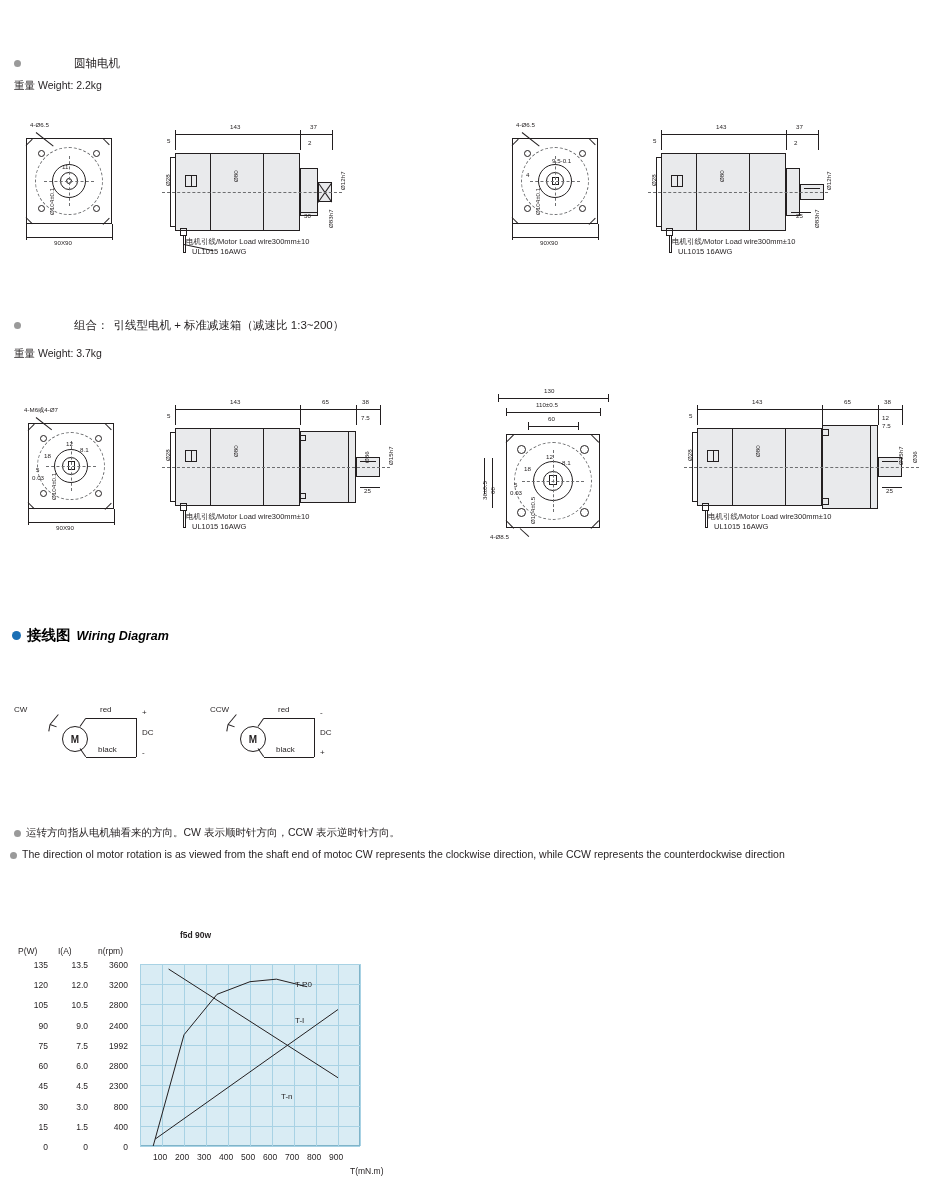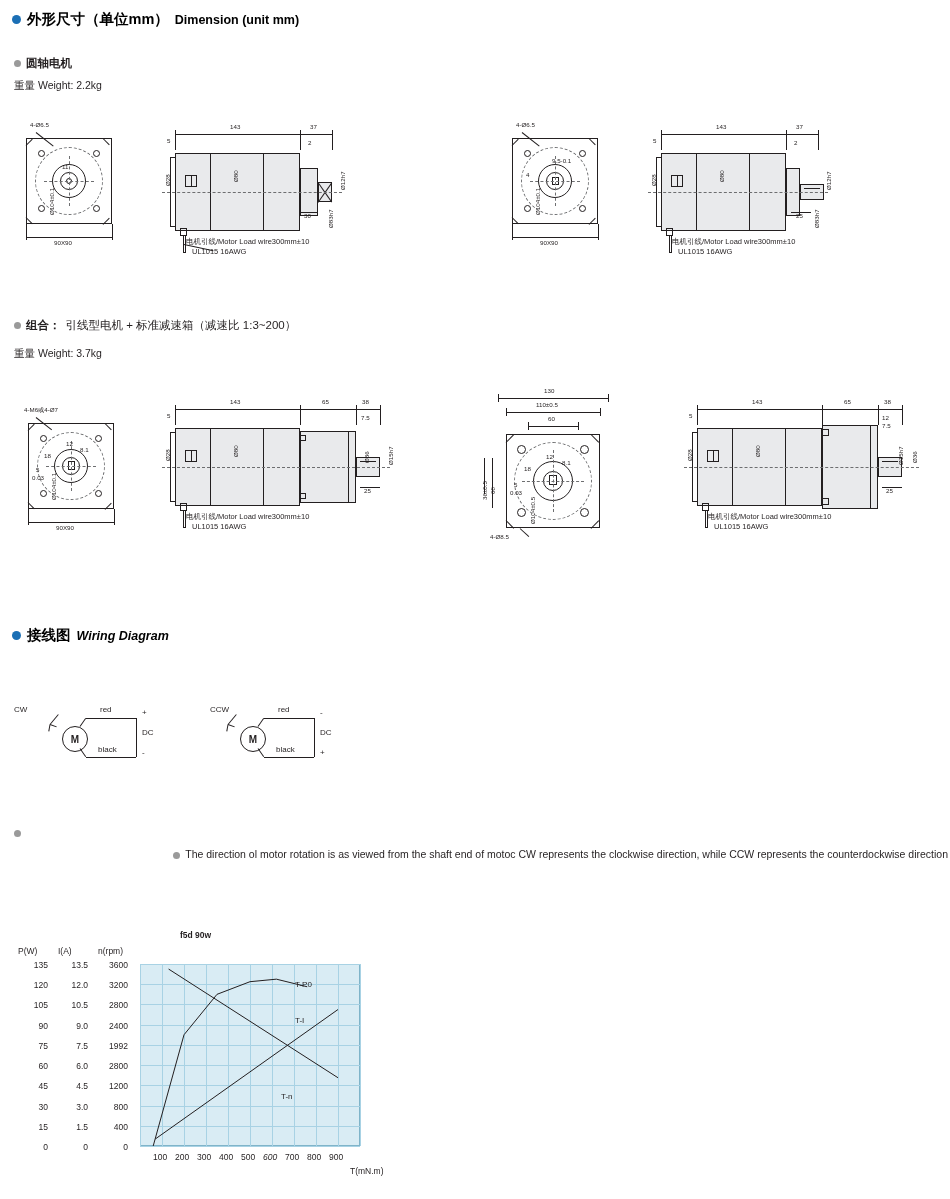--- a/index.html
+++ b/index.html
@@ -12,21 +12,21 @@
 
   
   .sec-head{position:absolute;display:flex;align-items:center;gap:6px;}
   .bullet-blue{width:9px;height:9px;border-radius:50%;background:#1b6fb5;display:inline-block;}
   .sec-head .cn{font-size:14.5px;font-weight:bold;color:#000;}
   .sec-head .en{font-size:12.5px;font-weight:bold;color:#000;font-style:italic;}
   .sec-head .en.up{font-style:normal;}
 
   .sub-head{position:absolute;display:flex;align-items:center;gap:5px;font-size:11.5px;color:#231f20;}
   .bullet-gray{width:7px;height:7px;border-radius:50%;background:#9a9a9a;display:inline-block;}
-  .sub-head .b{font-weight:bold;}
+  .sub-head .b{font-weight:normal;margin-left:48px;}
   .weight{position:absolute;font-size:10.5px;color:#231f20;}
 
   .note-line{position:absolute;display:flex;align-items:flex-start;gap:5px;font-size:10.5px;color:#231f20;}
   .note-line .bullet-gray{margin-top:4px;flex:none;}
 
   
   .dwg{position:absolute;}
   .ln{position:absolute;background:#231f20;}
   .ln.h{height:1px;}
   .ln.v{width:1px;}
@@ -53,25 +53,20 @@
   .grid-cell{position:absolute;}
   .axis-txt{position:absolute;font-size:8.5px;color:#231f20;white-space:nowrap;}
   .hdr-txt{position:absolute;font-size:8.5px;color:#231f20;white-space:nowrap;}
   .curve-lbl{position:absolute;font-size:8px;color:#231f20;}
 </style>
 </head>
 <body>
 
 <div class="page">
 
-  <div class="sec-head" style="left:12px;top:10px;">
-    <span class="bullet-blue"></span>
-    <span class="cn">外形尺寸（单位mm）</span>
-    <span class="en up">Dimension (unit mm)</span>
-  </div>
 
   <div class="sub-head" style="left:14px;top:56px;">
     <span class="bullet-gray"></span>
     <span class="b">圆轴电机</span>
   </div>
   <div class="weight" style="left:14px;top:79px;">重量 Weight: 2.2kg</div>
 
   <div class="dwg" style="left:14px;top:120px;width:110px;height:140px;">
 
     <div class="box" style="left:12px;top:18px;width:86px;height:86px;"></div>
@@ -439,22 +434,23 @@
     <div class="ln h" style="left:66px;top:48px;width:10px;transform:rotate(55deg);transform-origin:left center;"></div>
     <div class="ln h" style="left:72px;top:57px;width:50px;"></div>
     <div class="wire-label" style="left:84px;top:45px;">black</div>
     <div class="wire-label" style="left:128px;top:48px;">+</div>
     <div class="ln v" style="left:122px;top:18px;height:39px;"></div>
     <div class="wire-label" style="left:128px;top:28px;">DC</div>
   </div>
 
   <div class="note-line" style="left:14px;top:826px;width:900px;">
     <span class="bullet-gray"></span>
-  </div>
-  <div class="note-line" style="left:28px;top:848px;width:920px;justify-content:flex-end;">
+    <span>运转方向指从电机轴看来的方向。CW 表示顺时针方向，CCW 表示逆时针方向。</span>
+  </div>
+  <div class="note-line" style="left:10px;top:848px;width:920px;">
     <span class="bullet-gray"></span>
     <span>The direction ol motor rotation is as viewed from the shaft end of motoc CW represents the clockwise direction, while CCW represents the counterdockwise direction</span>
   </div>
 
 
   <div class="chart-wrap" style="left:10px;top:930px;width:420px;height:250px;">
 
     <div class="hdr-txt" style="left:8px;top:16px;">P(W)</div>
     <div class="hdr-txt" style="left:48px;top:16px;">I(A)</div>
     <div class="hdr-txt" style="left:88px;top:16px;">n(rpm)</div>
@@ -474,21 +470,21 @@
         <div class="axis-txt" style="left: 46px; top: 90.6667px; width: 32px; text-align: right;">9.0</div>
         <div class="axis-txt" style="left: 86px; top: 90.6667px; width: 32px; text-align: right;">2400</div>
         <div class="axis-txt" style="left: 6px; top: 110.889px; width: 32px; text-align: right;">75</div>
         <div class="axis-txt" style="left: 46px; top: 110.889px; width: 32px; text-align: right;">7.5</div>
         <div class="axis-txt" style="left: 86px; top: 110.889px; width: 32px; text-align: right;">1992</div>
         <div class="axis-txt" style="left: 6px; top: 131.111px; width: 32px; text-align: right;">60</div>
         <div class="axis-txt" style="left: 46px; top: 131.111px; width: 32px; text-align: right;">6.0</div>
         <div class="axis-txt" style="left: 86px; top: 131.111px; width: 32px; text-align: right;">2800</div>
         <div class="axis-txt" style="left: 6px; top: 151.333px; width: 32px; text-align: right;">45</div>
         <div class="axis-txt" style="left: 46px; top: 151.333px; width: 32px; text-align: right;">4.5</div>
-        <div class="axis-txt" style="left: 86px; top: 151.333px; width: 32px; text-align: right;">1200</div>
+        <div class="axis-txt" style="left: 86px; top: 151.333px; width: 32px; text-align: right;">2300</div>
         <div class="axis-txt" style="left: 6px; top: 171.556px; width: 32px; text-align: right;">30</div>
         <div class="axis-txt" style="left: 46px; top: 171.556px; width: 32px; text-align: right;">3.0</div>
         <div class="axis-txt" style="left: 86px; top: 171.556px; width: 32px; text-align: right;">800</div>
         <div class="axis-txt" style="left: 6px; top: 191.778px; width: 32px; text-align: right;">15</div>
         <div class="axis-txt" style="left: 46px; top: 191.778px; width: 32px; text-align: right;">1.5</div>
         <div class="axis-txt" style="left: 86px; top: 191.778px; width: 32px; text-align: right;">400</div>
         <div class="axis-txt" style="left: 6px; top: 212px; width: 32px; text-align: right;">0</div>
         <div class="axis-txt" style="left: 46px; top: 212px; width: 32px; text-align: right;">0</div>
         <div class="axis-txt" style="left: 86px; top: 212px; width: 32px; text-align: right;">0</div>
       </div>
@@ -527,21 +523,21 @@
     <div class="curve-lbl" style="left:285px;top:50px;">T-P0</div>
     <div class="curve-lbl" style="left:285px;top:86px;">T-I</div>
     <div class="curve-lbl" style="left:271px;top:124px;margin-top:38px;">T-n</div>
 
     <div id="xticks">
         <div class="axis-txt" style="left: 143px; top: 222px;">100</div>
         <div class="axis-txt" style="left: 165px; top: 222px;">200</div>
         <div class="axis-txt" style="left: 187px; top: 222px;">300</div>
         <div class="axis-txt" style="left: 209px; top: 222px;">400</div>
         <div class="axis-txt" style="left: 231px; top: 222px;">500</div>
-        <div class="axis-txt" style="left: 253px; top: 222px; font-style: italic;">600</div>
+        <div class="axis-txt" style="left: 253px; top: 222px;">600</div>
         <div class="axis-txt" style="left: 275px; top: 222px;">700</div>
         <div class="axis-txt" style="left: 297px; top: 222px;">800</div>
         <div class="axis-txt" style="left: 319px; top: 222px;">900</div>
       </div>
     <div class="axis-txt" style="left:340px;top:236px;">T(mN.m)</div>
   </div>
 
 </div>
 
 </body></html>

